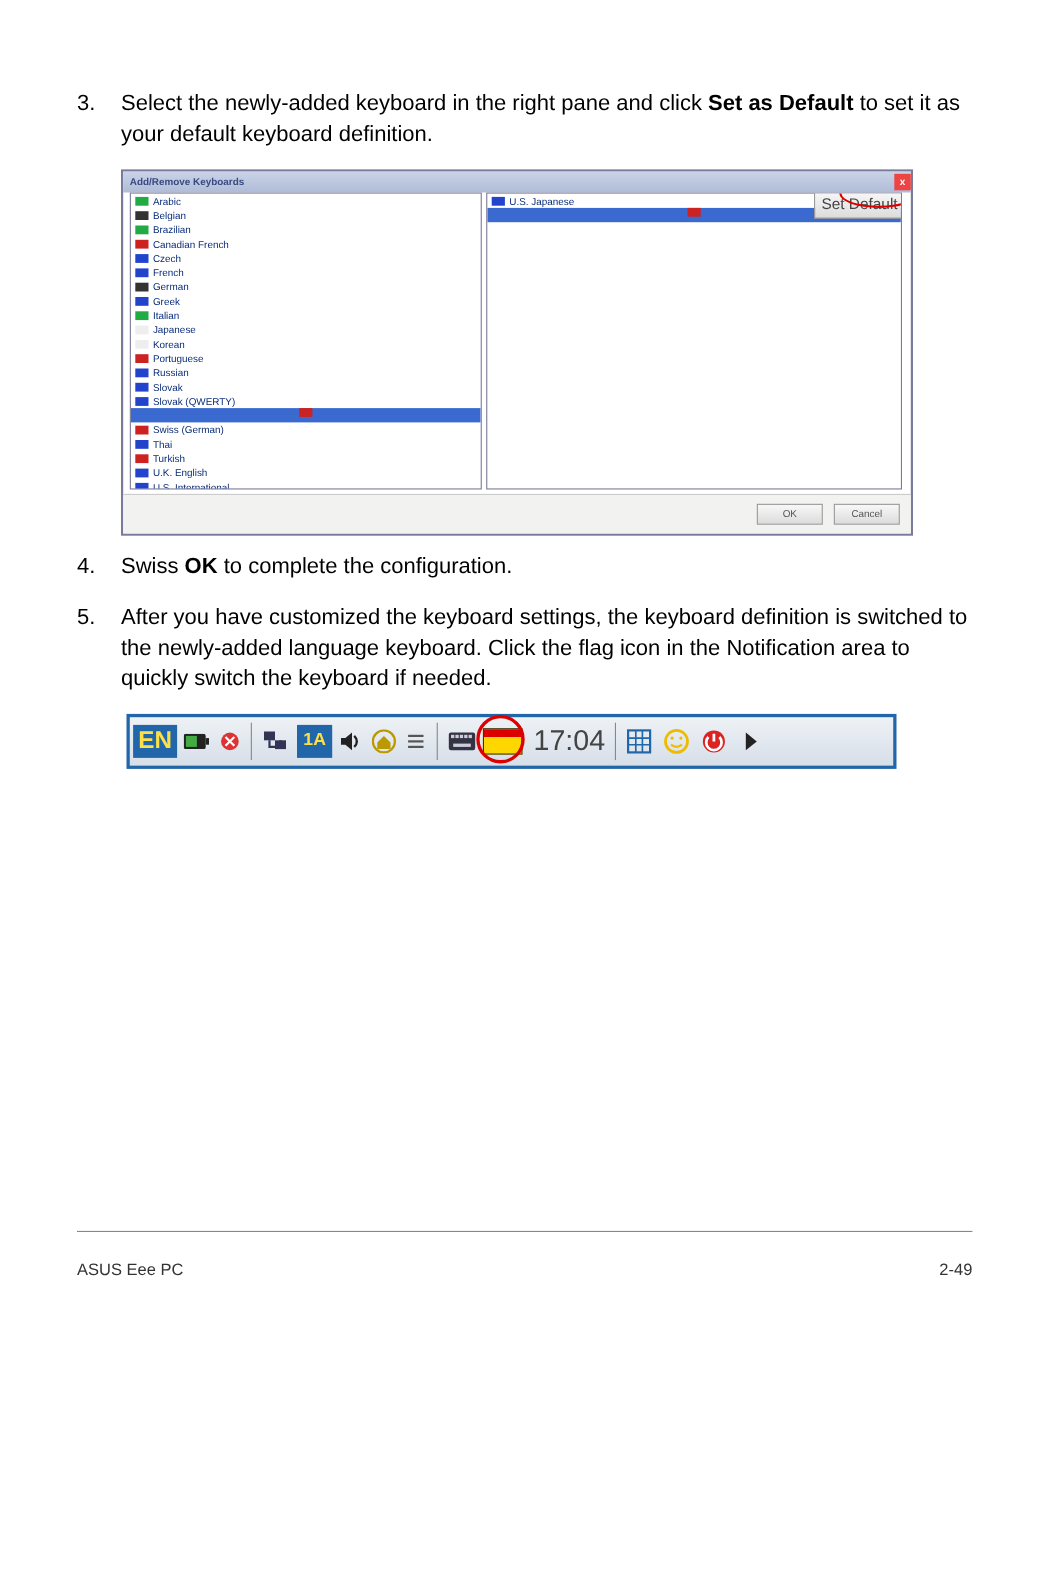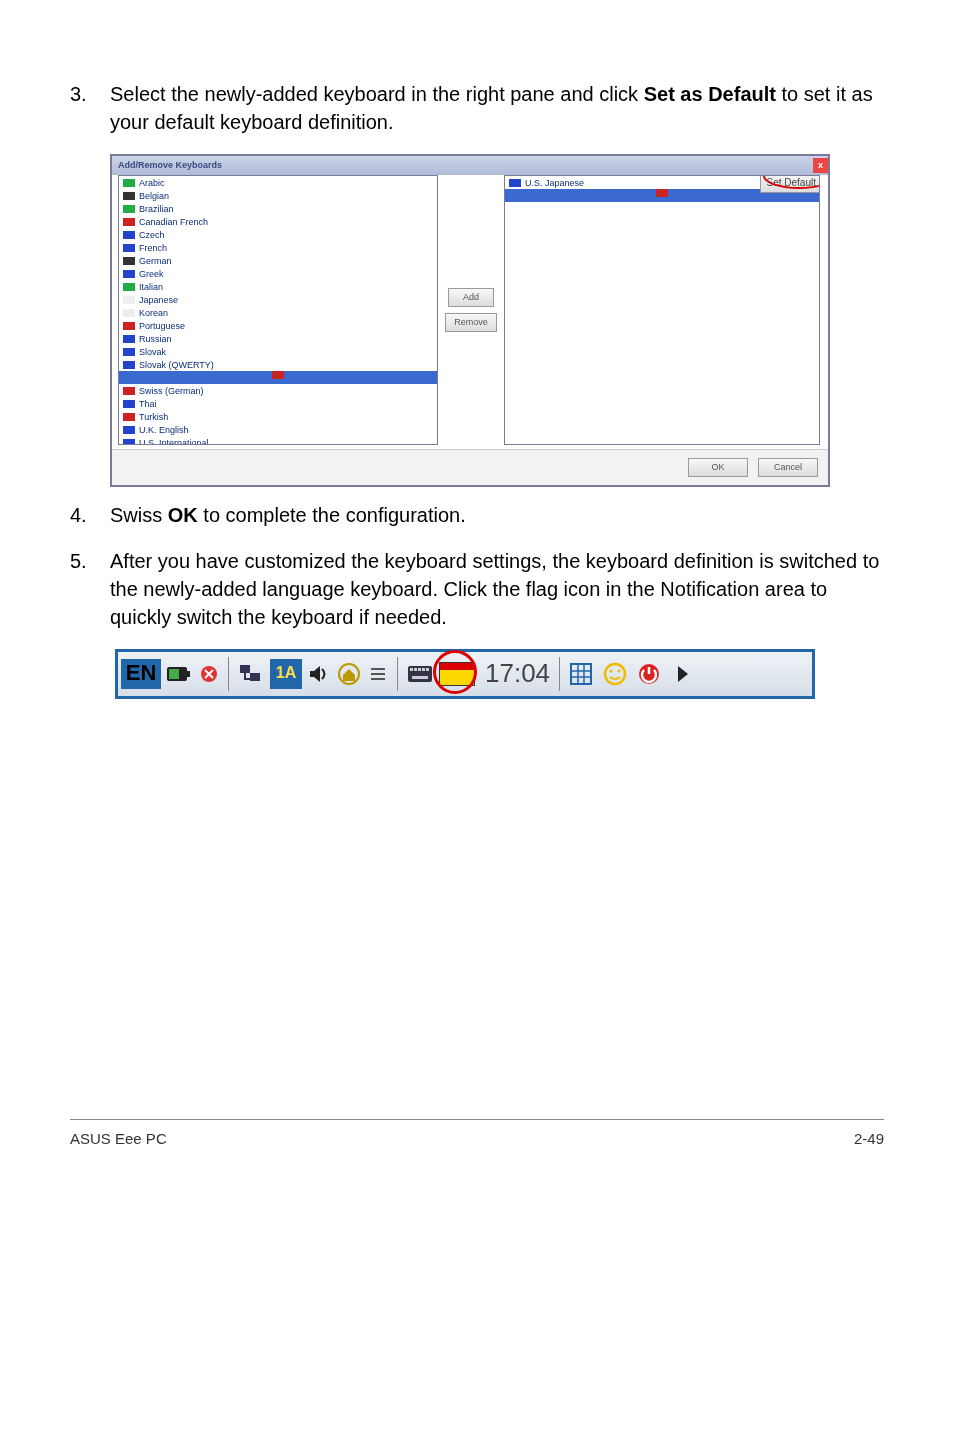--- a/index.html
+++ b/index.html
@@ -25,40 +25,40 @@
     .current { flex: 1; position: relative; }
     .kb-item { display: flex; align-items: center; gap: 4px; padding: 0 4px; color: #0b2d7a; height: 13px; line-height:12px; white-space:nowrap;}
     .kb-item .flag { width: 12px; height: 8px; flex-shrink:0; border:0; }
     .kb-item.selected { background: #3a6ad0; color: #fff; flex-direction: column; }
     .flag-generic { background: #cc2222; }
     .flag-blue { background: #2244cc; }
     .flag-green { background: #22aa44; }
     .flag-white { background: #eee; border:1px solid #aaa; }
     .flag-black { background: #333; }
     .setdef-wrap { position: absolute; right: -4px; top: -3px; }
-    .setdef-btn { border:1px solid #999; background:linear-gradient(#f8f8f8,#dcdcdc); padding:2px 6px; font-size:10px; color:#444;}
+    .setdef-btn { border:1px solid #999; background:linear-gradient(#f8f8f8,#dcdcdc); padding:2px 6px; font-size:14px; color:#444;}
     .red-circle { position:absolute; right:-12px; top:-10px; width:72px; height:26px; border:2px solid #d00; border-radius:50%/50%; pointer-events:none;}
     .btn-row { display: flex; justify-content: flex-end; gap: 10px; padding: 8px 10px 8px 0; background:#f2f2f0; border-top:1px solid #ccc;}
     .btn-row .btn { min-width: 60px; }
 
     .taskbar-wrap { margin: 15px 0 20px 45px; }
     .taskbar { border: 3px solid #26a; height: 50px; width: 700px; display:flex; align-items:center; background:linear-gradient(#eef2f6,#d6dee8); font-family:sans-serif;}
     .tb-left { display:flex; align-items:center; gap:4px; padding-left:3px;}
     .tb-ic { height:30px; display:flex; align-items:center; justify-content:center; font-size:22px; font-weight:bold; }
     .tb-sep { width:1px; height:34px; background:#888; margin:0 3px;}
     .tb-flag { width:36px; height:24px; border:1px solid #333; position:relative; }
     .red-ring { position:absolute; border:3px solid #d00; border-radius:50%; width:44px; height:44px; top:-12px; left:-6px; pointer-events:none;}
     .tb-flag-yellow { background: #ffd700; }
     .tb-flag-yellow::before { content:""; position:absolute; top:0; left:0; right:0; height:33%; background:#d00;}
     .tb-flag-yellow::after { content:""; display:none; }
     .tb-clock { font-size:26px; color:#444; padding:0 6px;}
     .tb-right { display:flex; align-items:center; gap:6px; margin-left:4px; }
     .tb-sq { width:28px; height:28px; display:flex; align-items:center; justify-content:center; font-size:20px; }
 
-    .footer { margin-top: 420px; border-top: 1px solid #888; padding-top: 8px; display: flex; justify-content: space-between; font-size: 15px; color: #333; }
+    .footer { margin-top: 420px; border-top: 1px solid #888; padding-top: 24px; display: flex; justify-content: space-between; font-size: 15px; color: #333; }
   </style>
 </head>
 <body>
 
 <ol class="steps">
   <li>
     <span class="num">3.</span>
     <span class="txt">
       <span>Select the newly-added keyboard in the right pane and click </span><b>Set as Default</b><span> to set it as your default keyboard definition.</span>
     </span>
@@ -151,24 +151,20 @@
           </div>
           <div class="kb-item">
             <span class="flag flag-blue"></span>
             <span>U.K. English</span>
           </div>
           <div class="kb-item">
             <span class="flag flag-blue"></span>
             <span>U.S. International</span>
           </div>
         </div>
-      <div class="center-buttons">
-        <div class="btn">Add</div>
-        <div class="btn">Remove</div>
-      </div>
       <div class="listbox current" id="cur-list">
         <div class="setdef-wrap">
           <div class="setdef-btn">Set Default</div>
           <div class="red-circle"></div>
         </div>
       <div class="kb-item">
             <span class="flag flag-blue"></span>
             <span>U.S. Japanese</span>
           </div>
           <div class="kb-item selected">
@@ -193,21 +189,21 @@
   </li>
   <li>
     <span class="num">5.</span>
     <span class="txt">After you have customized the keyboard settings, the keyboard definition is switched to the newly-added language keyboard. Click the flag icon in the Notification area to quickly switch the keyboard if needed.</span>
   </li>
 </ol>
 
 <div class="taskbar-wrap">
   <div class="taskbar">
     <div class="tb-left">
-      <div class="tb-ic" style="background:#26a;color:#000000;width:40px">EN</div>
+      <div class="tb-ic" style="background:#26a;color:#fde047;width:40px">EN</div>
       <div class="tb-ic" style="color:#222;width:28px;">
         <svg width="24" height="14" viewBox="0 0 24 14">
             <rect x="0" y="0" width="20" height="14" fill="#222" rx="2"></rect>
             <rect x="20" y="4" width="3" height="6" fill="#222"></rect>
             <rect x="2" y="2" width="10" height="10" fill="#4a4"></rect>
           </svg>
       </div>
       <div class="tb-ic" style="width:24px;">
         <svg width="18" height="18" viewBox="0 0 18 18">
             <circle cx="9" cy="9" r="8" fill="#d33"></circle>

